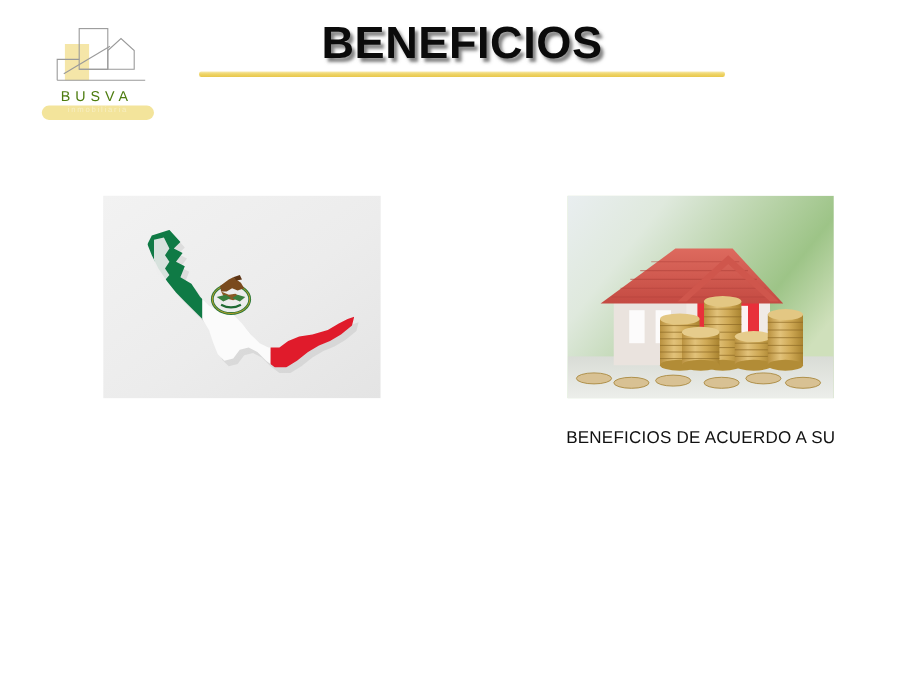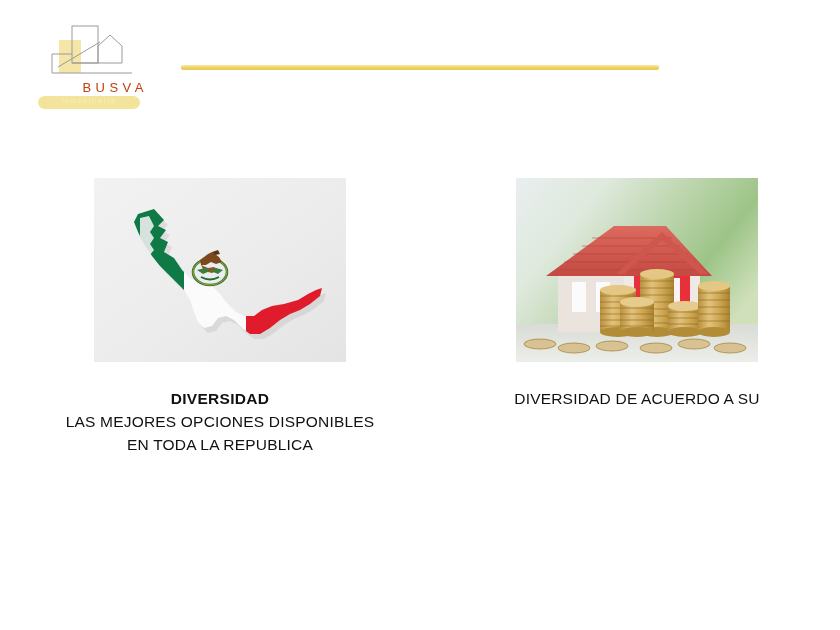--- a/index.html
+++ b/index.html
@@ -31,24 +31,24 @@
     left: 0;
     top: 0;
     width: 120px;
     height: 60px;
   }
   #logo-wordmark {
     position: absolute;
     left: 0;
     top: 58px;
     width: 120px;
-    text-align: right;
+    text-align: center;
     font-size: 13px;
     letter-spacing: 4.5px;
-    color: #c2410c;
+    color: #4d7c0f;
     font-weight: 400;
     font-family: "Liberation Sans", sans-serif;
   }
   #logo-tagline-wrap {
     position: absolute;
     left: 10px;
     top: 74px;
     width: 102px;
     height: 13px;
     background: #f3e49b;
@@ -151,20 +151,21 @@
         <line x1="30" y1="45" x2="72" y2="20" stroke="#9a9a9a" stroke-width="1"></line>
         <line x1="44" y1="41" x2="70" y2="41" stroke="#9a9a9a" stroke-width="1"></line>
       </svg>
     </div>
     <div id="logo-wordmark">BUSVA</div>
     <div id="logo-tagline-wrap">
       <div id="logo-tagline">inmobiliaria</div>
     </div>
   </div>
 
+  <div id="title">BENEFICIOS</div>
   <div id="title-underline"></div>
 
   <div class="column" id="column-left">
 
     <div class="photo" id="photo-map">
       <svg class="svg-fill" viewBox="0 0 252 184" xmlns="http://www.w3.org/2000/svg">
         <defs>
           <linearGradient id="bgwash" x1="0" y1="0" x2="1" y2="1">
             <stop offset="0%" stop-color="#f2f2f2"></stop>
             <stop offset="55%" stop-color="#ececec"></stop>
@@ -204,25 +205,20 @@
           <path d="M-10 -6 L-2 -12 L2 -14 L9 -9 L12 -4 L6 -2 L1 -4 L-4 -1 L-9 -1 Z" fill="#7a4a1e"></path>
           <path d="M2 -14 L8 -16 L10 -12 L5 -11 Z" fill="#5d3414"></path>
           <path d="M-9 -1 L-2 2 L4 1 L9 4 L2 7 L-6 5 Z" fill="#8a5a26"></path>
           <path d="M-13 4 L-5 2 L0 5 L-7 8 Z" fill="#3a7f3f"></path>
           <path d="M13 4 L6 2 L1 5 L8 8 Z" fill="#3a7f3f"></path>
           <path d="M-9 11 Q0 16 9 11" fill="none" stroke="#1f6a33" stroke-width="2"></path>
         </g>
       </svg>
     </div>
 
-    <div class="caption">
-      <div class="caption-heading">DIVERSIDAD</div>
-      <div class="caption-body">LAS MEJORES OPCIONES DISPONIBLES</div>
-      <div class="caption-body">EN TODA LA REPUBLICA</div>
-    </div>
   </div>
 
   <div class="column" id="column-right">
 
     <div class="photo" id="photo-house">
       <svg class="svg-fill" viewBox="0 0 242 184" xmlns="http://www.w3.org/2000/svg">
         <defs>
           <linearGradient id="greenbg" x1="0" y1="0" x2="1" y2="0.6">
             <stop offset="0%" stop-color="#e9eef0"></stop>
             <stop offset="28%" stop-color="#dfe9dd"></stop>
@@ -346,17 +342,17 @@
             <ellipse cx="96" cy="168" rx="16" ry="5"></ellipse>
             <ellipse cx="140" cy="170" rx="16" ry="5"></ellipse>
             <ellipse cx="178" cy="166" rx="16" ry="5"></ellipse>
             <ellipse cx="214" cy="170" rx="16" ry="5"></ellipse>
           </g>
         </g>
       </svg>
     </div>
 
     <div class="caption">
-      <div class="caption-body">DIVERSIDAD DE ACUERDO A SU</div>
+      <div class="caption-body">BENEFICIOS DE ACUERDO A SU</div>
     </div>
   </div>
 
 </div>
 
 </body></html>

